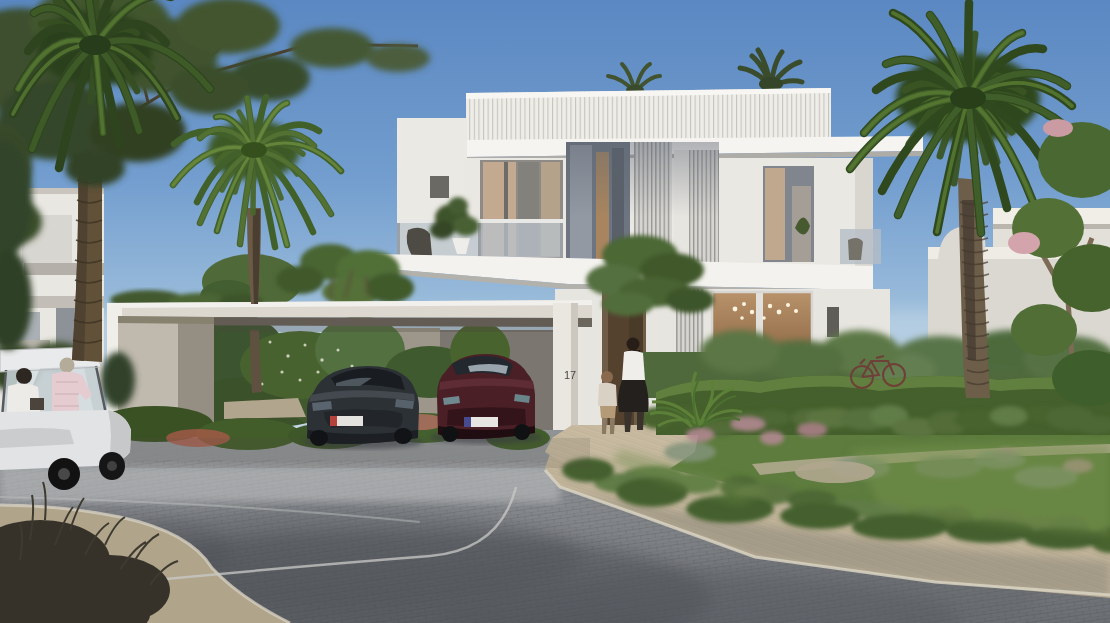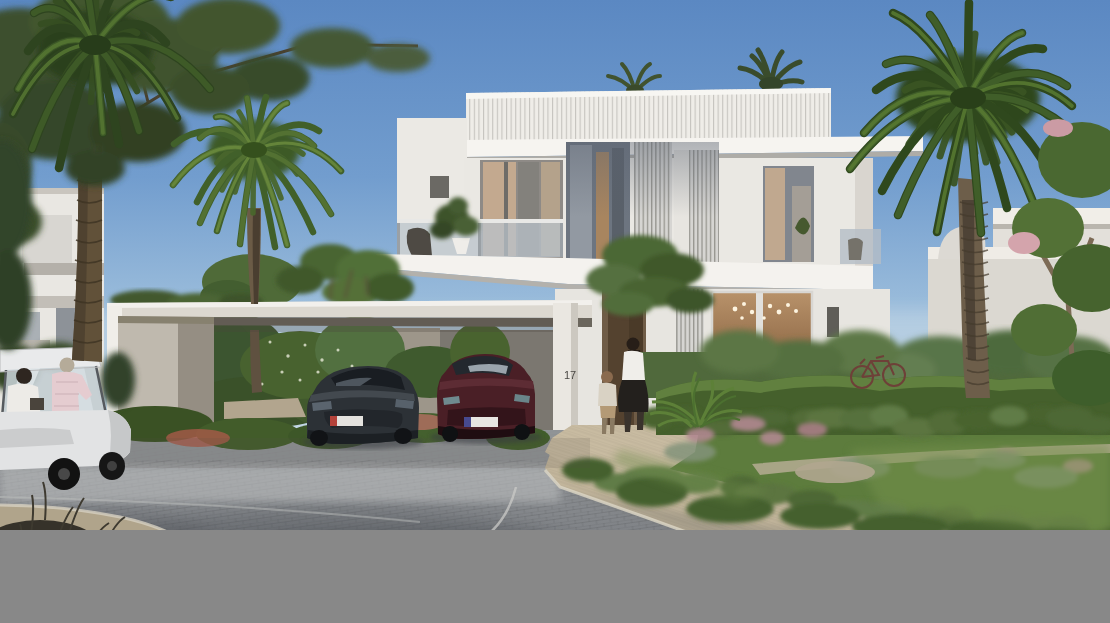--- a/index.html
+++ b/index.html
@@ -1,16 +1,16 @@
 <!DOCTYPE html>
 <html><head>
 <meta charset="utf-8">
 <style>
 html,body{margin:0;padding:0;background:#888;}
-#scene{width:1110px;height:530px;position:relative;overflow:hidden;font-family:"Liberation Sans",sans-serif;}
+#scene{width:1110px;height:623px;position:relative;overflow:hidden;font-family:"Liberation Sans",sans-serif;}
 </style>
 </head>
 <body>
 <div id="scene">
 <svg width="1110" height="623" viewBox="0 0 1110 623">
 <defs>
 <linearGradient id="sky" x1="0" y1="0" x2="0" y2="1">
   <stop offset="0" stop-color="#5b88c2"></stop>
   <stop offset="0.38" stop-color="#729dce"></stop>
   <stop offset="0.72" stop-color="#a3c3de"></stop>

